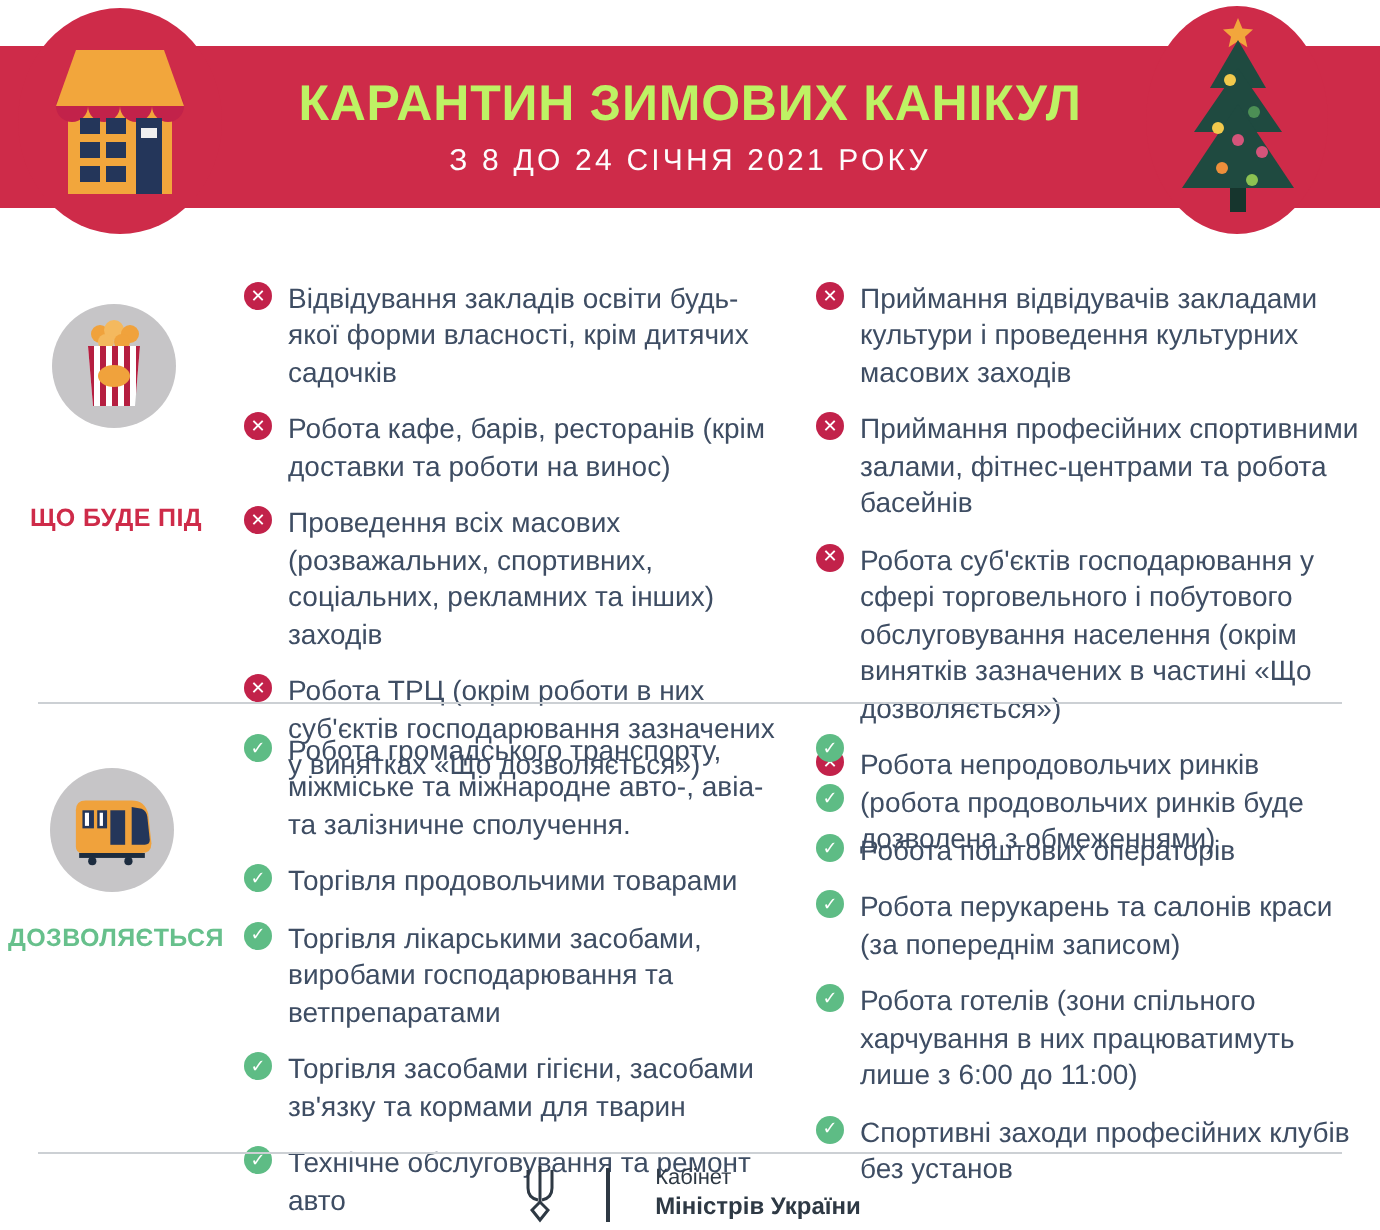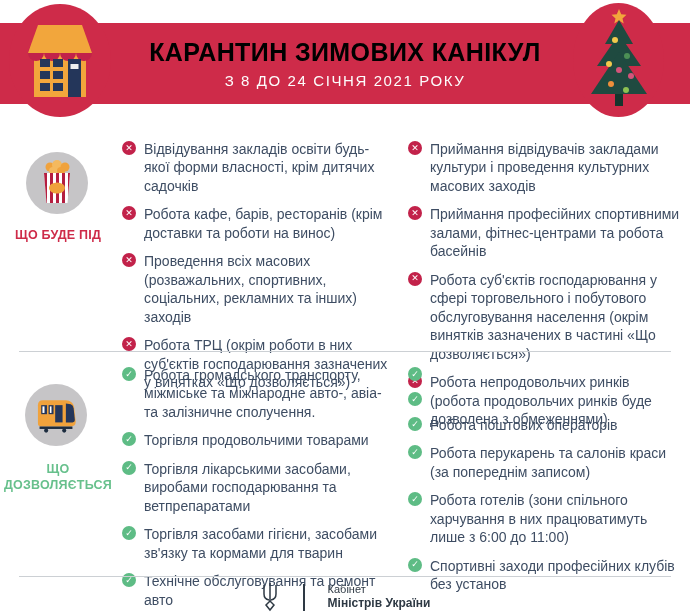--- a/index.html
+++ b/index.html
@@ -6,34 +6,34 @@
   .canvas{
     position:relative;width:690px;height:615px;background:#ffffff;overflow:hidden;
     font-family:"Liberation Sans","DejaVu Sans",sans-serif;
   }
   
   .banner{
     position:absolute;left:0;top:23px;width:690px;height:81px;
     background:var(--banner_red);
     display:flex;flex-direction:column;align-items:center;justify-content:center;gap:5px;
   }
-  .banner-title{color:#000000;font-weight:bold;font-size:25px;letter-spacing:.4px;}
+  .banner-title{color:#bef264;font-weight:bold;font-size:25px;letter-spacing:.4px;}
   .banner-subtitle{color:#fdfdfd;font-weight:normal;font-size:15px;letter-spacing:1.6px;}
   .circle{position:absolute;background:var(--banner_red);border-radius:50%;
     display:flex;align-items:center;justify-content:center;}
   .circle-left{left:9px;top:4px;width:102px;height:113px;}
   .circle-right{left:573px;top:3px;width:91px;height:114px;}
   
   .side-circle{position:absolute;background:var(--gray_circle);border-radius:50%;
     width:62px;height:62px;display:flex;align-items:center;justify-content:center;}
   .side-circle.ban{left:26px;top:152px;}
   .side-circle.ok{left:25px;top:384px;}
   .side-label{position:absolute;left:1px;width:114px;text-align:center;
     font-weight:bold;font-size:12.5px;line-height:1.25;letter-spacing:.2px;}
-  .side-label.ban{top:228px;color:var(--banner_red);}
+  .side-label.ban{top:252px;color:var(--banner_red);}
   .side-label.ok{top:462px;color:var(--green_label);}
   
   .col{position:absolute;display:flex;flex-direction:column;gap:10px;}
   .col-ban-1{left:122px;top:140px;width:268px;}
   .col-ban-2{left:408px;top:140px;width:274px;}
   .col-ok-1{left:122px;top:366px;width:268px;}
   .col-ok-2{left:408px;top:366px;width:274px;}
   .item{display:flex;gap:8px;align-items:flex-start;}
   .mark{width:14px;height:14px;border-radius:50%;flex:none;margin-top:1px;
     display:flex;align-items:center;justify-content:center;
@@ -178,21 +178,20 @@
       <rect x="10" y="10" width="7" height="11" fill="#24365a"></rect>
       <rect x="19" y="10" width="6" height="11" fill="#24365a"></rect>
       <rect x="11.5" y="11.5" width="2.5" height="8" fill="#ffffff"></rect>
       <rect x="20.5" y="11.5" width="2" height="8" fill="#ffffff"></rect>
       <rect x="8" y="36" width="40" height="3" fill="#1c2c3f"></rect>
       <circle cx="16" cy="41" r="2.5" fill="#1c2c3f"></circle>
       <circle cx="38" cy="41" r="2.5" fill="#1c2c3f"></circle>
     </svg>
   </div>
   <div class="side-label ok">
-    <div>ЩО</div>
     <div>ДОЗВОЛЯЄТЬСЯ</div>
   </div>
 
   <div class="col col-ok-1">
 
       <div class="item">
         <span class="mark mark-ok">✓</span>
         <span class="item-text">Робота громадського транспорту, міжміське та міжнародне авто-, авіа- та залізничне сполучення.</span>
       </div>
 

